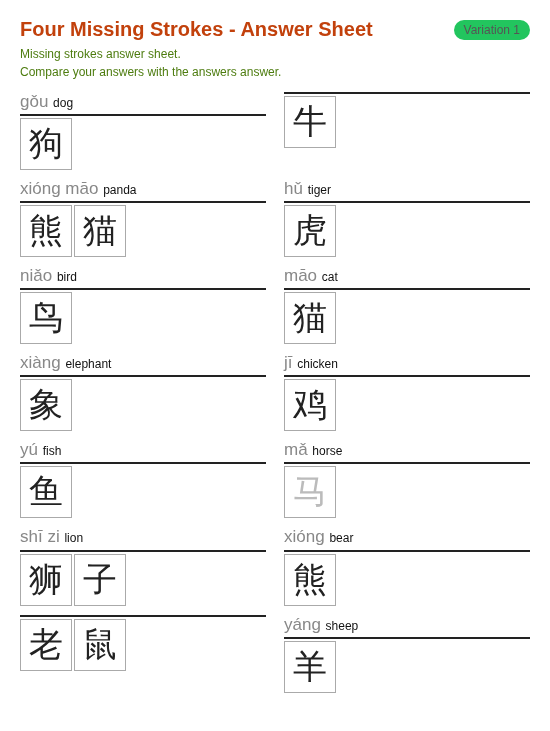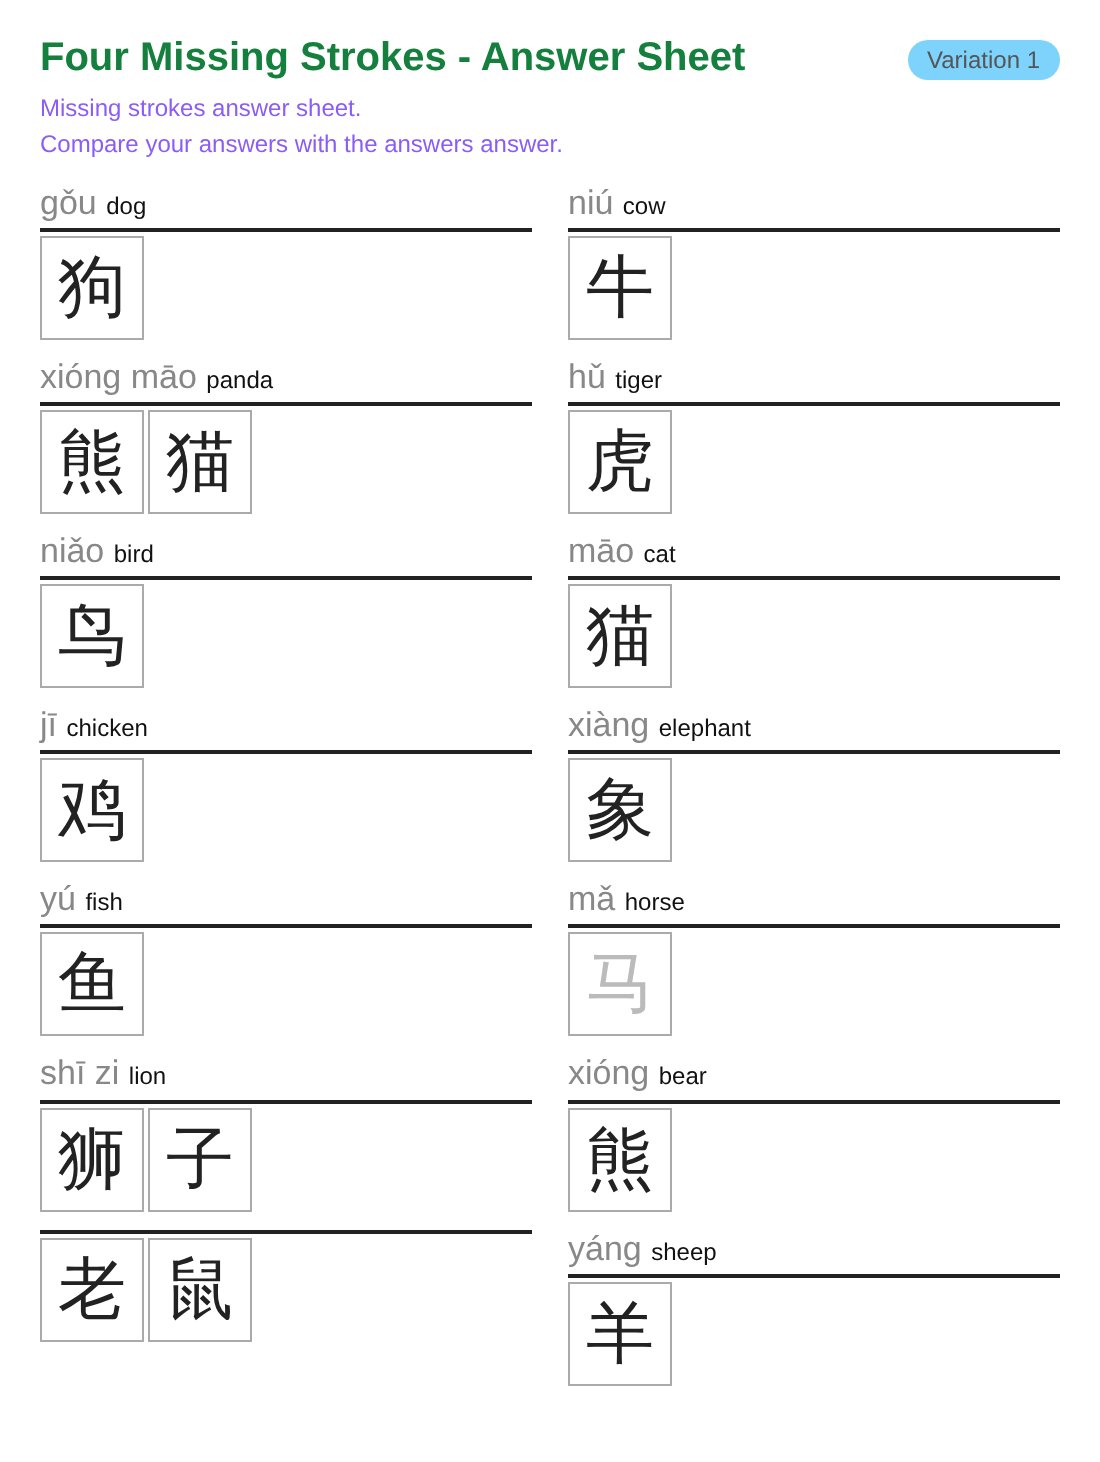--- a/index.html
+++ b/index.html
@@ -18,34 +18,34 @@
     }
     .header-row {
       display: flex;
       justify-content: space-between;
       align-items: flex-start;
       margin-bottom: 4px;
     }
     .page-title {
       font-size: 20px;
       font-weight: bold;
-      color: #15803d;
+      color: #c2410c;
     }
     .variation-badge {
-      background: #7dd3fc;
+      background: #22c55e;
       border-radius: 12px;
       padding: 3px 10px;
       font-size: 12px;
       color: #555;
       white-space: nowrap;
       margin-top: 2px;
     }
     .subtitle {
       font-size: 12px;
-      color: #8b5cf6;
+      color: #4d7c0f;
       line-height: 1.5;
       margin-bottom: 10px;
     }
     .grid {
       display: grid;
       grid-template-columns: 1fr 1fr;
       column-gap: 18px;
       row-gap: 2px;
     }
     .animal-block {
@@ -106,21 +106,20 @@
   </div>
 
   <div class="grid" id="animal-grid">
   <div class="animal-block">
         <div class="animal-label"><span class="pinyin">gǒu </span><span class="english">dog</span></div>
         <div class="char-box-container">
           <div class="char-box">狗</div>
         </div>
       </div>
       <div class="animal-block">
-        <div class="animal-label"><span class="pinyin">niú </span><span class="english">cow</span></div>
         <div class="char-box-container">
           <div class="char-box">牛</div>
         </div>
       </div>
       <div class="animal-block">
         <div class="animal-label"><span class="pinyin">xióng māo </span><span class="english">panda</span></div>
         <div class="char-box-container">
           <div class="char-box">熊</div>
           <div class="char-box">猫</div>
         </div>
@@ -137,29 +136,29 @@
           <div class="char-box">鸟</div>
         </div>
       </div>
       <div class="animal-block">
         <div class="animal-label"><span class="pinyin">māo </span><span class="english">cat</span></div>
         <div class="char-box-container">
           <div class="char-box">猫</div>
         </div>
       </div>
       <div class="animal-block">
+        <div class="animal-label"><span class="pinyin">xiàng </span><span class="english">elephant</span></div>
+        <div class="char-box-container">
+          <div class="char-box">象</div>
+        </div>
+      </div>
+      <div class="animal-block">
         <div class="animal-label"><span class="pinyin">jī </span><span class="english">chicken</span></div>
         <div class="char-box-container">
           <div class="char-box">鸡</div>
-        </div>
-      </div>
-      <div class="animal-block">
-        <div class="animal-label"><span class="pinyin">xiàng </span><span class="english">elephant</span></div>
-        <div class="char-box-container">
-          <div class="char-box">象</div>
         </div>
       </div>
       <div class="animal-block">
         <div class="animal-label"><span class="pinyin">yú </span><span class="english">fish</span></div>
         <div class="char-box-container">
           <div class="char-box">鱼</div>
         </div>
       </div>
       <div class="animal-block">
         <div class="animal-label"><span class="pinyin">mǎ </span><span class="english">horse</span></div>

